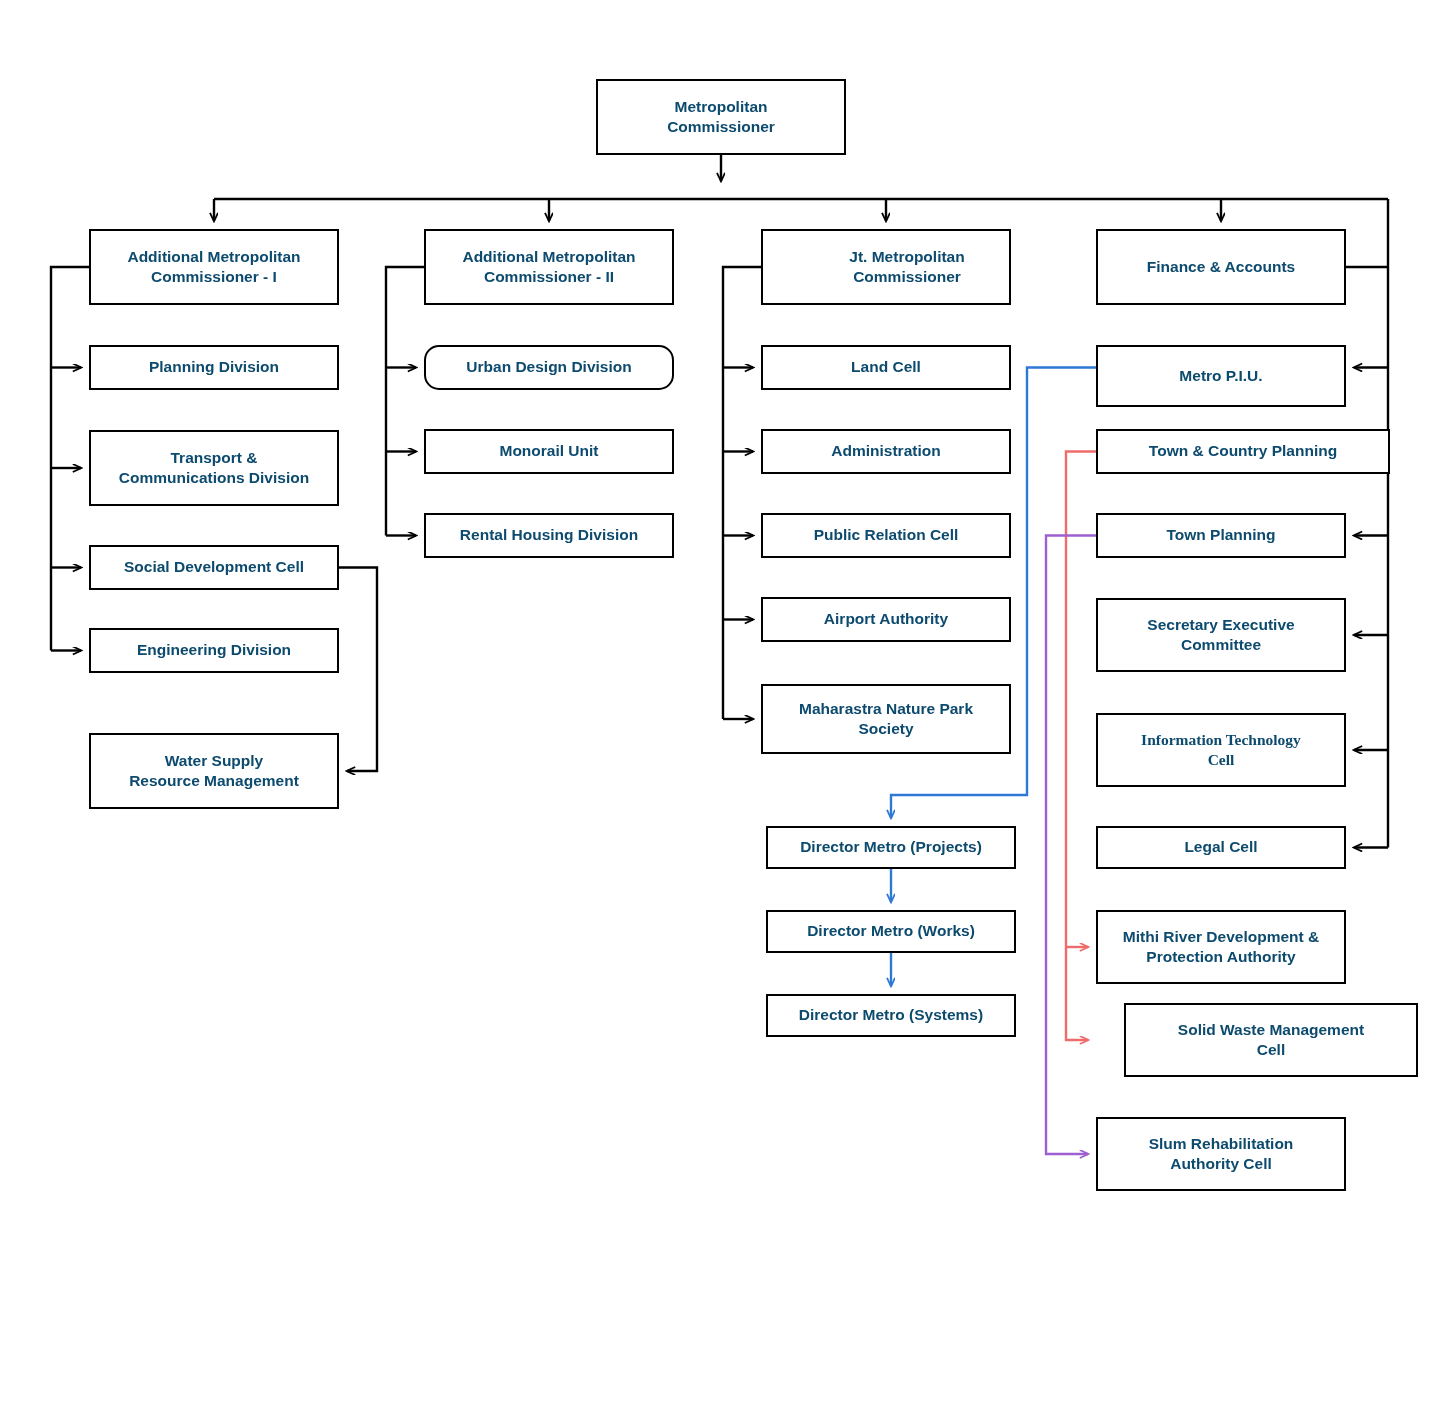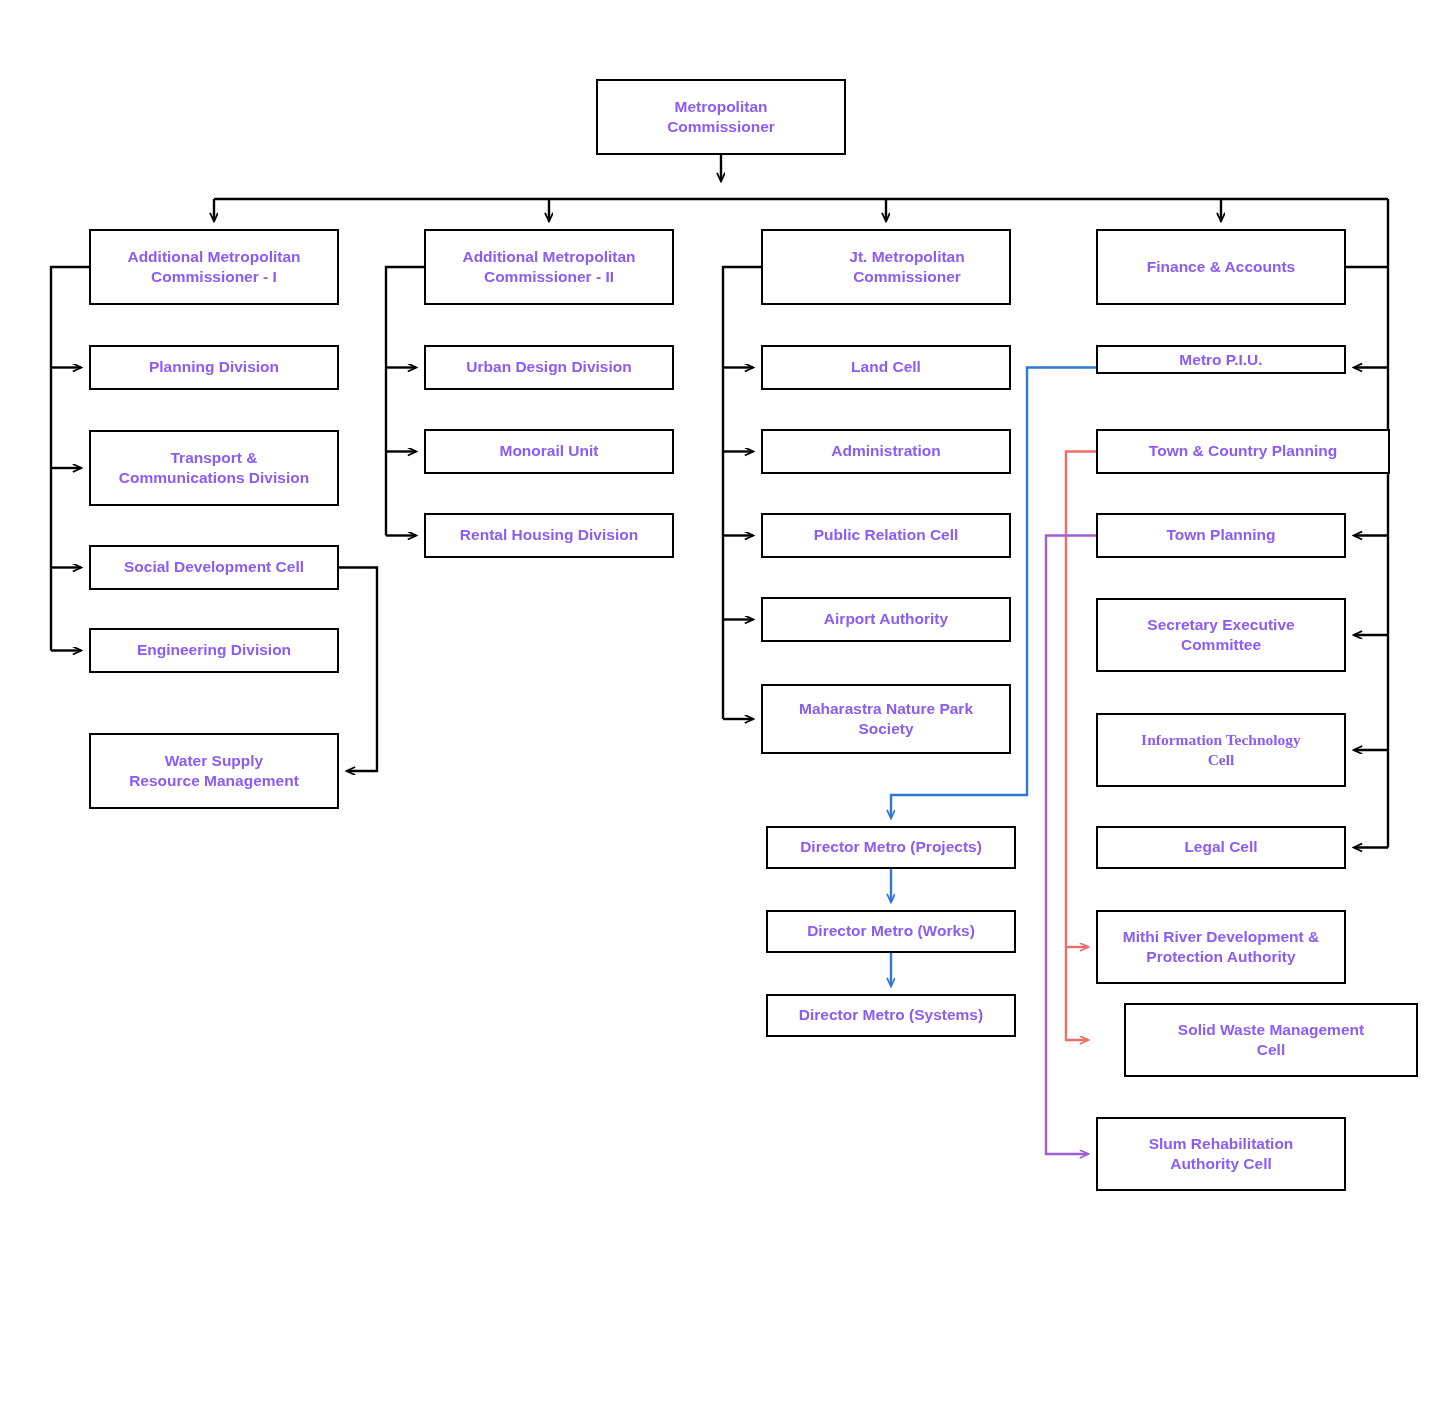--- a/index.html
+++ b/index.html
@@ -28,21 +28,21 @@
     box-sizing: border-box;
     border: 2px solid #000000;
     background: #ffffff;
     display: flex;
     align-items: center;
     justify-content: center;
     text-align: center;
     font-weight: bold;
     font-size: 15.5px;
     line-height: 1.32;
-    color: #8b5cf6;
+    color: #0c4a6e;
     padding: 2px 6px;
     z-index: 2;
   }
   .node-label {
     display: block;
     white-space: pre-line;
   }
 </style>
 </head>
 <body>
@@ -137,21 +137,21 @@
     <span class="node-label">Social Development Cell</span>
   </div>
   <div class="node" style="left: 89px; top: 628px; width: 250px; height: 45px;">
     <span class="node-label">Engineering Division</span>
   </div>
   <div class="node" style="left: 89px; top: 733px; width: 250px; height: 76px;">
     <span class="node-label">Water Supply
 Resource Management</span>
   </div>
 
-  <div class="node" style="left: 424px; top: 345px; width: 250px; height: 45px;">
+  <div class="node" style="left: 424px; top: 345px; width: 250px; height: 45px; border-radius: 15px;">
     <span class="node-label">Urban Design Division</span>
   </div>
   <div class="node" style="left: 424px; top: 429px; width: 250px; height: 45px;">
     <span class="node-label">Monorail Unit</span>
   </div>
   <div class="node" style="left: 424px; top: 513px; width: 250px; height: 45px;">
     <span class="node-label">Rental Housing Division</span>
   </div>
 
   <div class="node" style="left: 761px; top: 345px; width: 250px; height: 45px;">
@@ -174,21 +174,21 @@
   <div class="node" style="left: 766px; top: 826px; width: 250px; height: 43px;">
     <span class="node-label">Director Metro (Projects)</span>
   </div>
   <div class="node" style="left: 766px; top: 910px; width: 250px; height: 43px;">
     <span class="node-label">Director Metro (Works)</span>
   </div>
   <div class="node" style="left: 766px; top: 994px; width: 250px; height: 43px;">
     <span class="node-label">Director Metro (Systems)</span>
   </div>
 
-  <div class="node" style="left: 1096px; top: 345px; width: 250px; height: 29px; align-items: flex-end;">
+  <div class="node" style="left: 1096px; top: 345px; width: 250px; height: 62px;">
     <span class="node-label">Metro P.I.U.</span>
   </div>
   <div class="node" style="left: 1096px; top: 429px; width: 294px; height: 45px;">
     <span class="node-label">Town &amp; Country Planning</span>
   </div>
   <div class="node" style="left: 1096px; top: 513px; width: 250px; height: 45px;">
     <span class="node-label">Town Planning</span>
   </div>
   <div class="node" style="left: 1096px; top: 598px; width: 250px; height: 74px;">
     <span class="node-label">Secretary Executive

